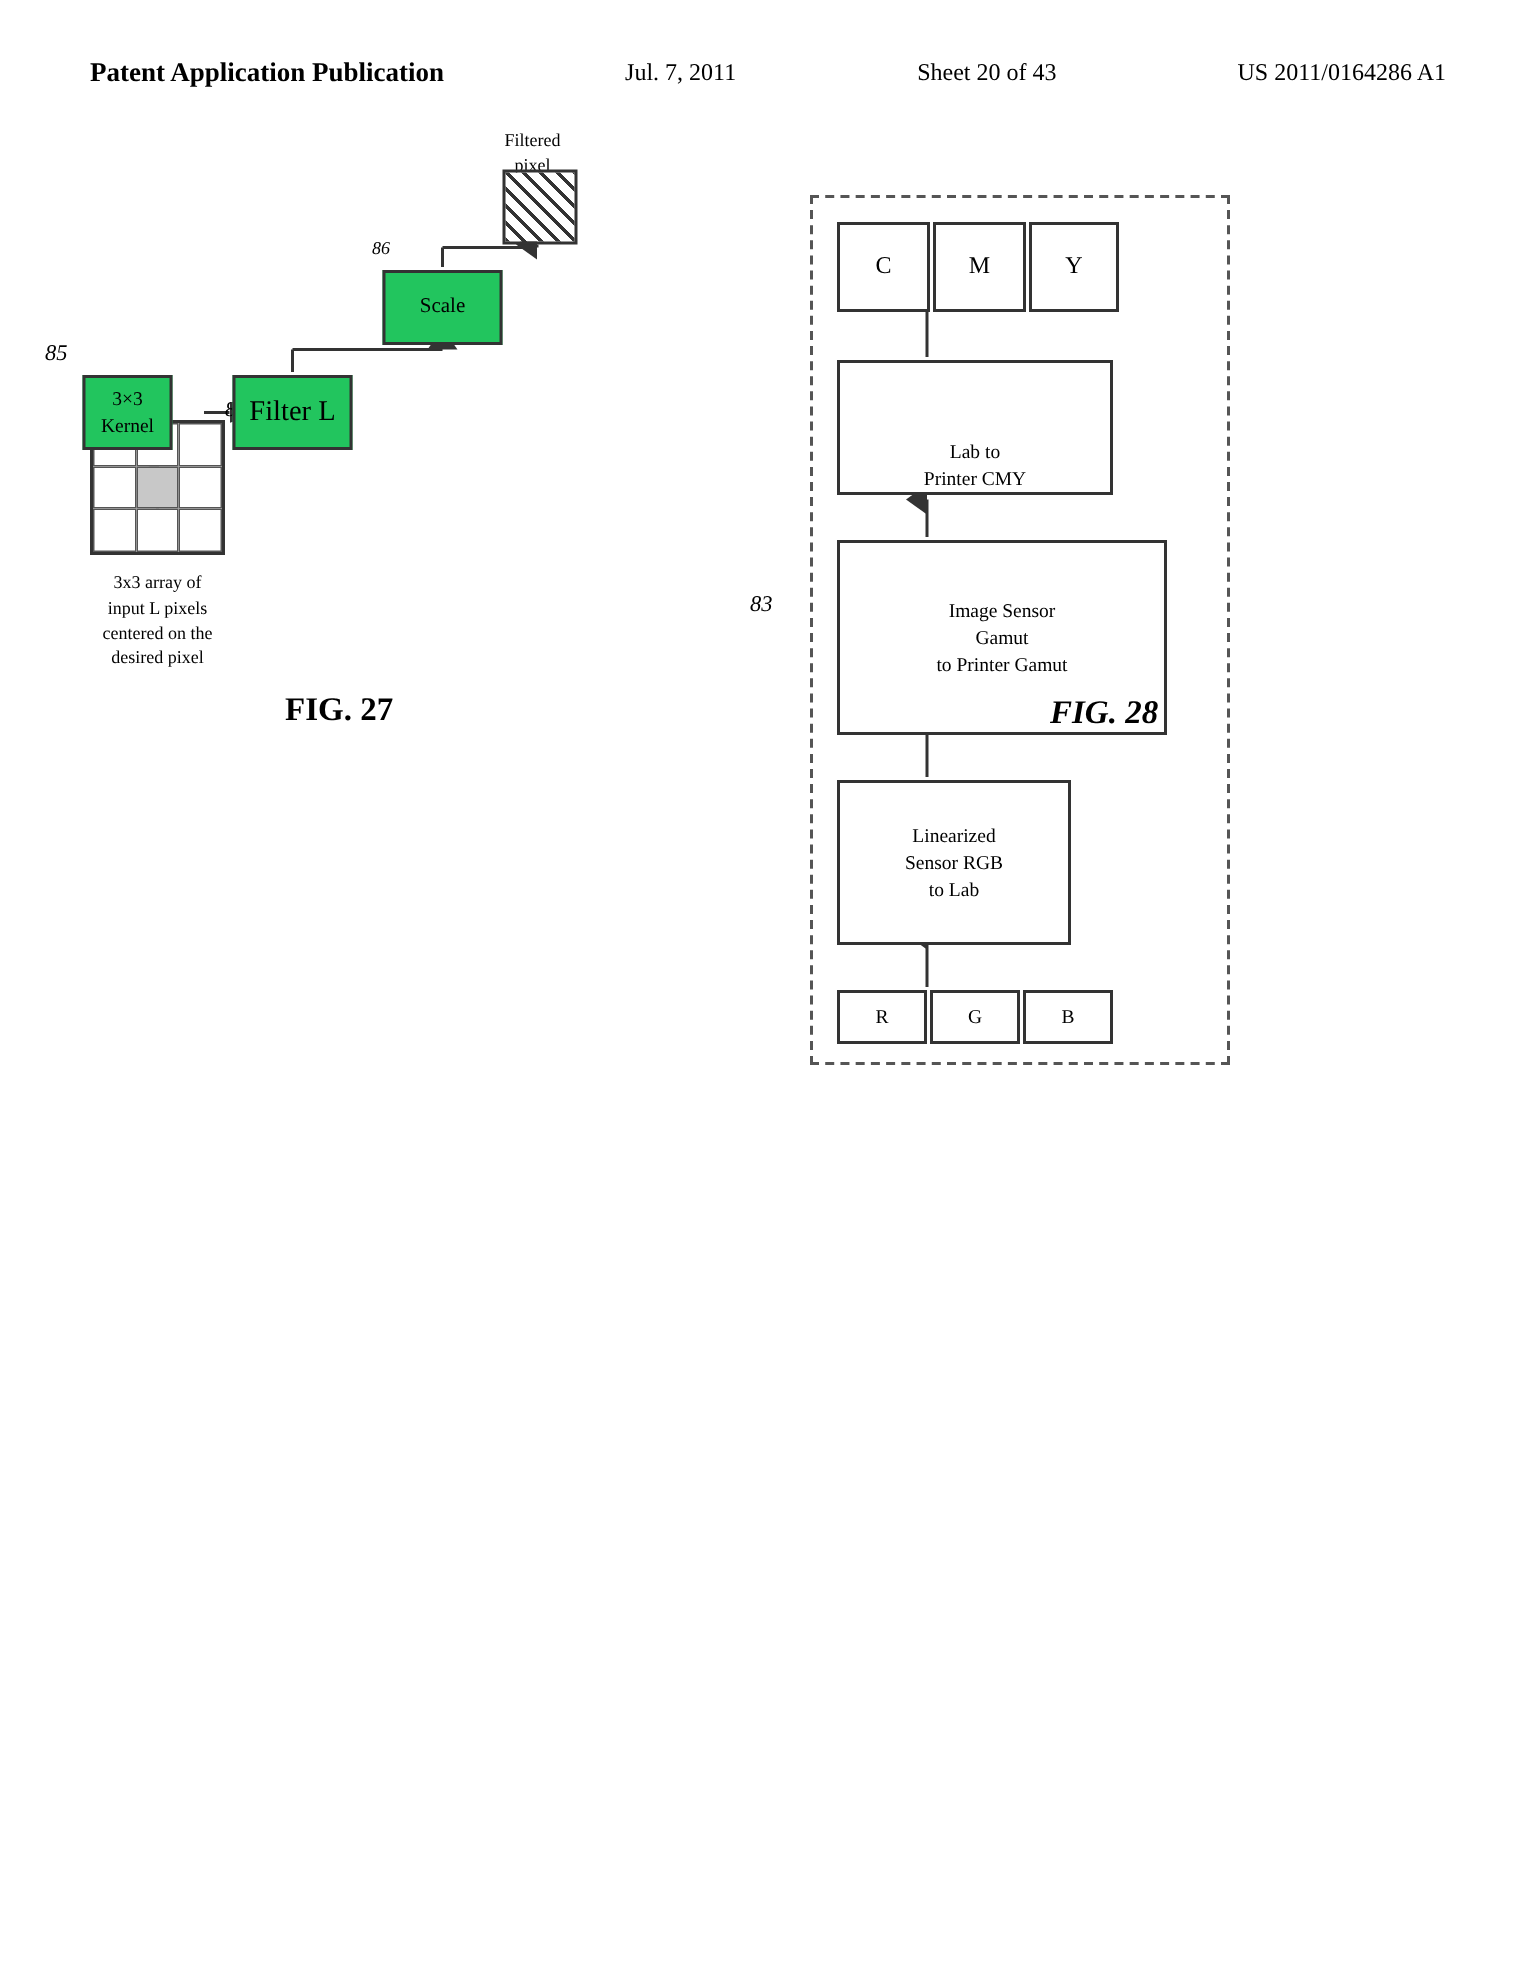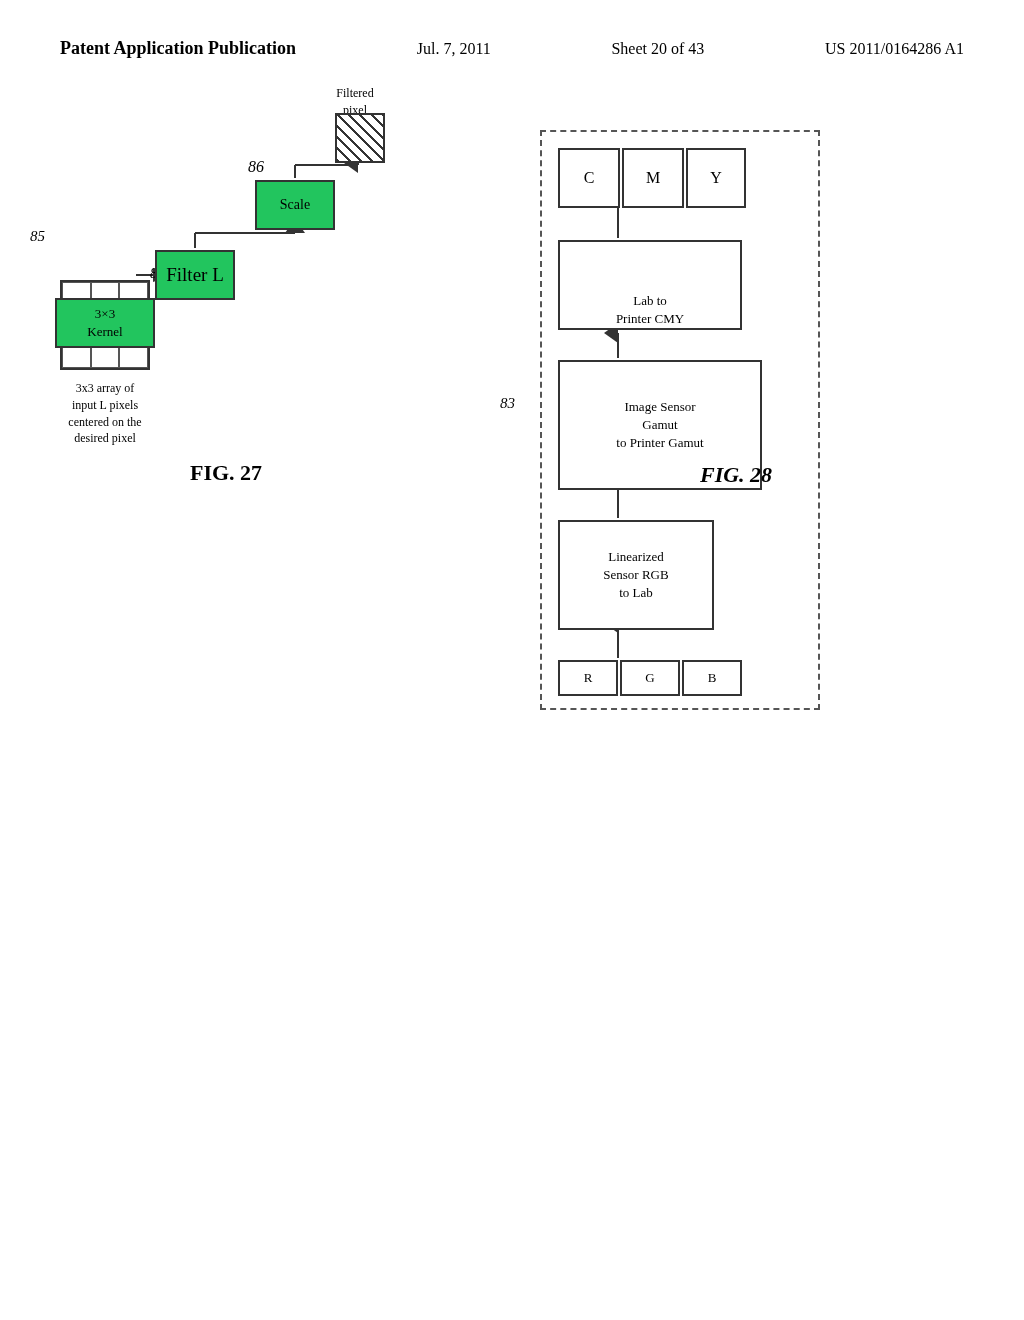--- a/index.html
+++ b/index.html
@@ -313,31 +313,31 @@
     <div class="pixel-cell"></div>
     <div class="pixel-cell"></div>
     <div class="pixel-cell"></div>
   </div>
 </div>
 
 <div class="pixel-label" style="position:absolute; left:20px; top:380px; font-size:12px; text-align:center; width:170px; line-height:1.4;">3x3 array of<br>input L pixels<br>centered on the<br>desired pixel</div>
 
 <div class="label-85" style="position:absolute; left:30px; top:228px; font-size:15px; font-style:italic;">85</div>
 
-<div class="box kernel-box" style="position:absolute; left:55px; top:250px; width:100px; height:50px; font-size:13px;margin-top:48px;">
+<div class="box kernel-box" style="position:absolute; left:55px; top:250px; width:60px; height:50px; font-size:13px;">
   <span>3×3<br>Kernel</span>
 </div>
 
 <div class="label-84" style="position:absolute; left:150px; top:228px; font-size:14px; font-style:italic;margin-top:38px;">84</div>
 
 <div class="box filter-l-box" style="position:absolute; left:155px; top:250px; width:80px; height:50px; font-size:19px;">
   <span>Filter L</span>
 </div>
 
-<div class="label-86" style="position:absolute; left:248px; top:158px; font-size:16px; font-style:italic;">86</div>
+<div class="label-86" style="position:absolute; left:248px; top:158px; font-size:12px; font-style:italic;">86</div>
 
 <div class="box scale-box" style="position:absolute; left:255px; top:180px; width:80px; height:50px; font-size:14px;">
   <span>Scale</span>
 </div>
 
 <div class="filtered-pixel-label" style="position:absolute; left:310px; top:85px; font-size:12px; text-align:center; line-height:1.4; width:90px;">Filtered<br>pixel</div>
 
 <div class="filtered-pixel-box" style="position:absolute; left:335px; top:113px; width:50px; height:50px;"></div>
 
 <div style="position:absolute; left:190px; top:460px; font-size:22px; font-weight:bold;">FIG. 27</div>
@@ -353,21 +353,21 @@
   <span>G</span>
 </div>
 <div class="fig28-block rgb-block-b" style="position:absolute; left:682px; top:660px; width:60px; height:36px;">
   <span>B</span>
 </div>
 
 <div class="fig28-block linearized-block" style="position:absolute; left:558px; top:520px; width:156px; height:110px; font-size:13px;">
   <span>Linearized<br>Sensor RGB<br>to Lab</span>
 </div>
 
-<div class="fig28-block gamut-block" style="position:absolute; left:558px; top:360px; width:204px; height:130px; font-size:13px;align-items:center;">
+<div class="fig28-block gamut-block" style="position:absolute; left:558px; top:360px; width:220px; height:130px; font-size:13px;align-items:center;">
   <span>Image Sensor<br>Gamut<br>to Printer Gamut</span>
 </div>
 
 <div class="fig28-block lab-cmy-block" style="position:absolute; left:558px; top:240px; width:184px; height:90px; font-size:13px;">
   <span>Lab to<br>Printer CMY</span>
 </div>
 
 <div class="fig28-block cmy-block-c" style="position:absolute; left:558px; top:148px; width:62px; height:60px; font-size:16px;">
   <span>C</span>
 </div>

